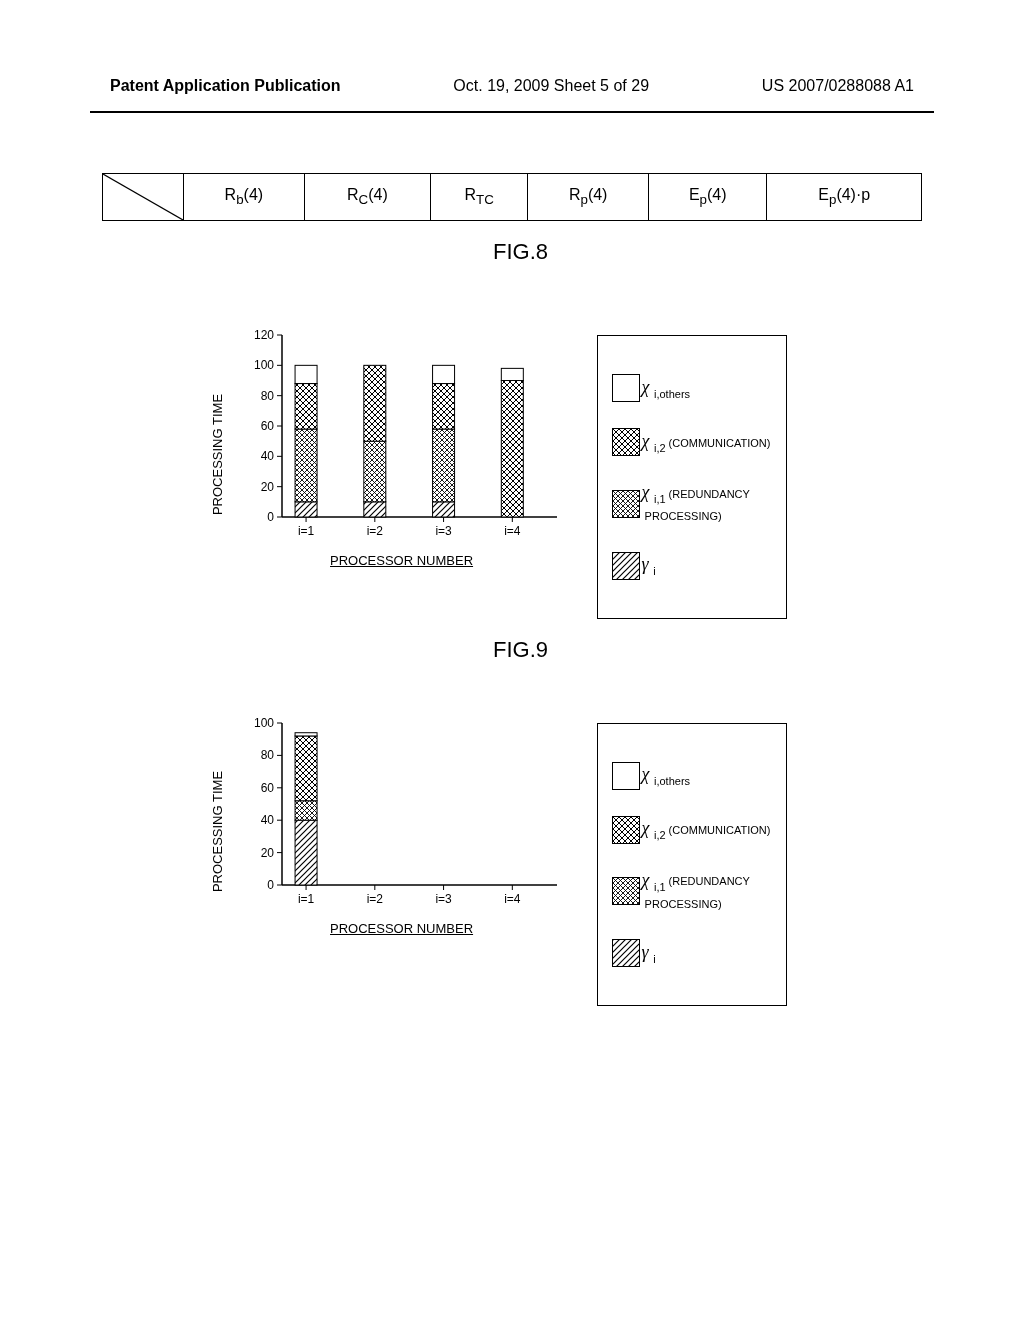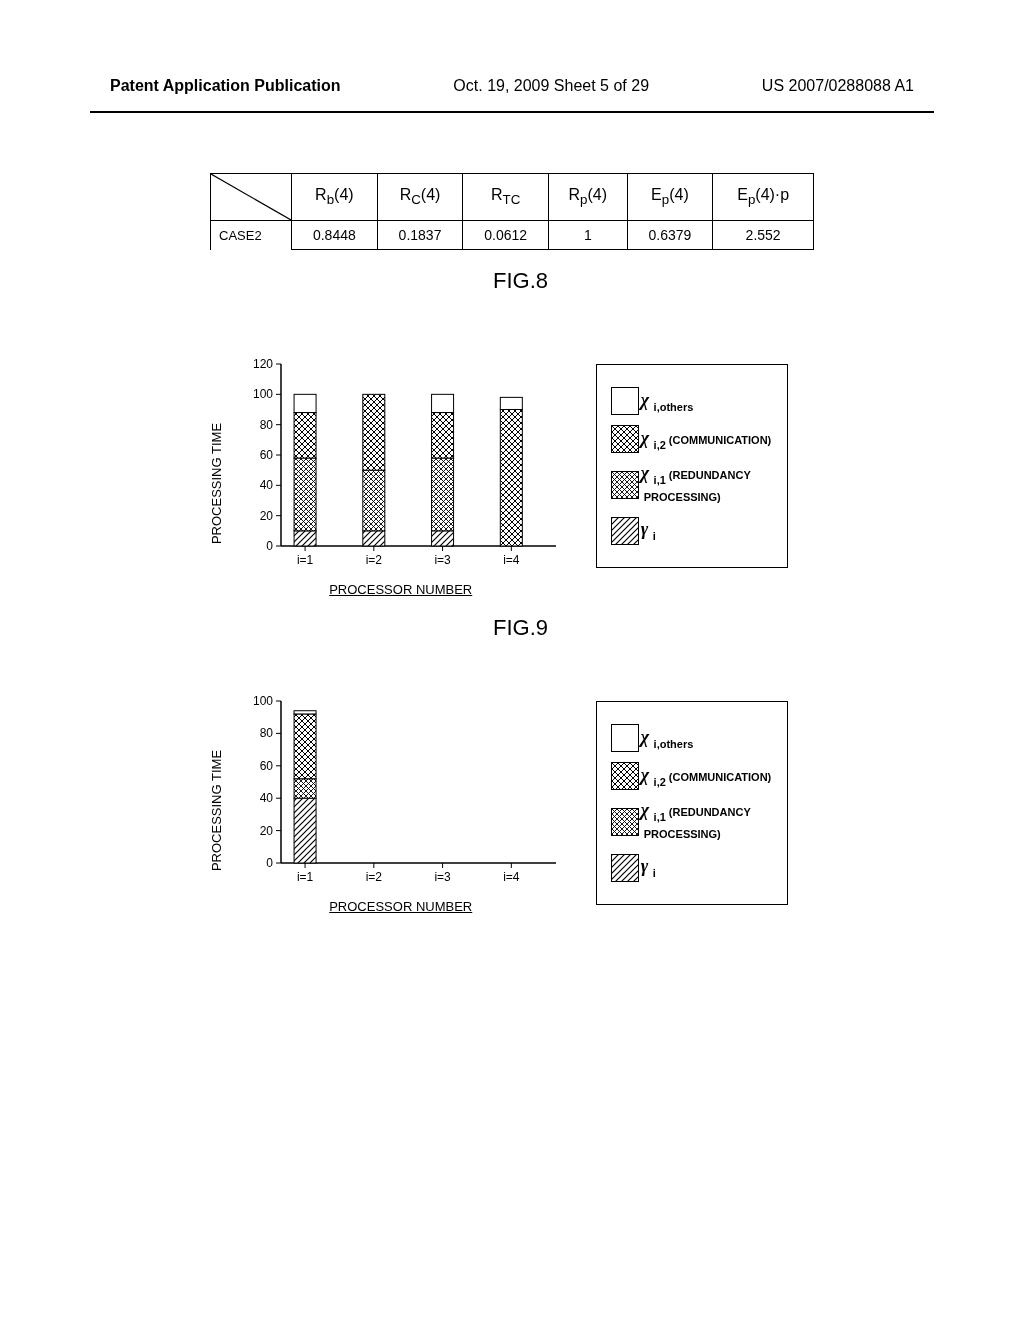--- a/index.html
+++ b/index.html
@@ -21,21 +21,21 @@
   .header .mid { }
   .header .right { }
   .hr {
     border-top: 2px solid #000;
     margin: 6px 90px 0 90px;
   }
 
   
   .table8-wrap {
     margin: 60px auto 0 auto;
-    width: 604px;
+    width: 820px;
   }
   table.fig8 {
     border-collapse: collapse;
     width: 100%;
     font-size: 14px;
   }
   table.fig8 th, table.fig8 td {
     border: 1px solid #000;
     text-align: center;
     padding: 6px 4px;
@@ -101,22 +101,21 @@
 
   .legend {
     border: 1px solid #000;
     padding: 12px 16px 12px 14px;
     font-size: 15px;
   }
   .legend-row {
     display: flex;
     align-items: center;
     gap: 2px;
-    margin: 10px 0;
-    font-weight: bold;
+    margin: 26px 0;
   }
   .legend-swatch {
     width: 26px;
     height: 26px;
     border: 1.5px solid #000;
     flex-shrink: 0;
   }
   .legend-text {
     font-style: italic;
     font-family: Georgia, 'Times New Roman', serif;
@@ -176,29 +175,20 @@
         <svg viewBox="0 0 72 38" preserveAspectRatio="none">
               <line x1="0" y1="0" x2="72" y2="38" stroke="#000" stroke-width="1"></line>
             </svg>
       </th>
       <th>R<sub>b</sub>(4)</th>
       <th>R<sub>C</sub>(4)</th>
       <th>R<sub>TC</sub></th>
       <th>R<sub>p</sub>(4)</th>
       <th>E<sub>p</sub>(4)</th>
       <th>E<sub>p</sub>(4)·p</th>
-    </tr>
-    <tr>
-      <td class="rowlabel" style="border-top:none">CASE2</td>
-      <td style="border-top:none">0.8448</td>
-      <td style="border-top:none">0.1837</td>
-      <td style="border-top:none">0.0612</td>
-      <td style="border-top:none">1</td>
-      <td style="border-top:none">0.6379</td>
-      <td style="border-top:none">2.552</td>
     </tr>
   </tbody>
     </table>
 </div>
 <div class="fig-caption">FIG.8</div>
 
 <div class="chart-section">
   <div class="chart-row">
     <div class="chart">
       <div class="ylab">PROCESSING TIME</div>

